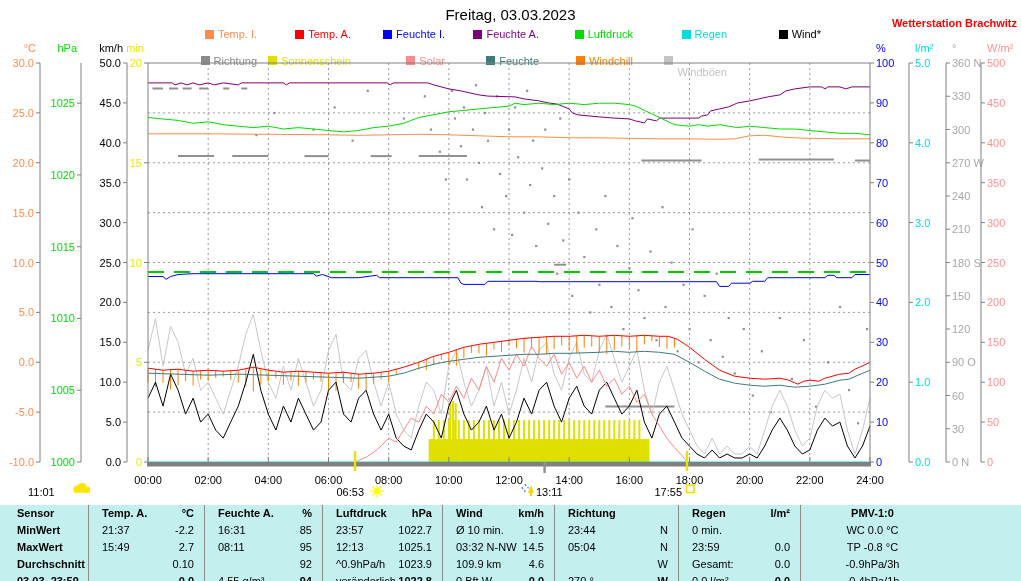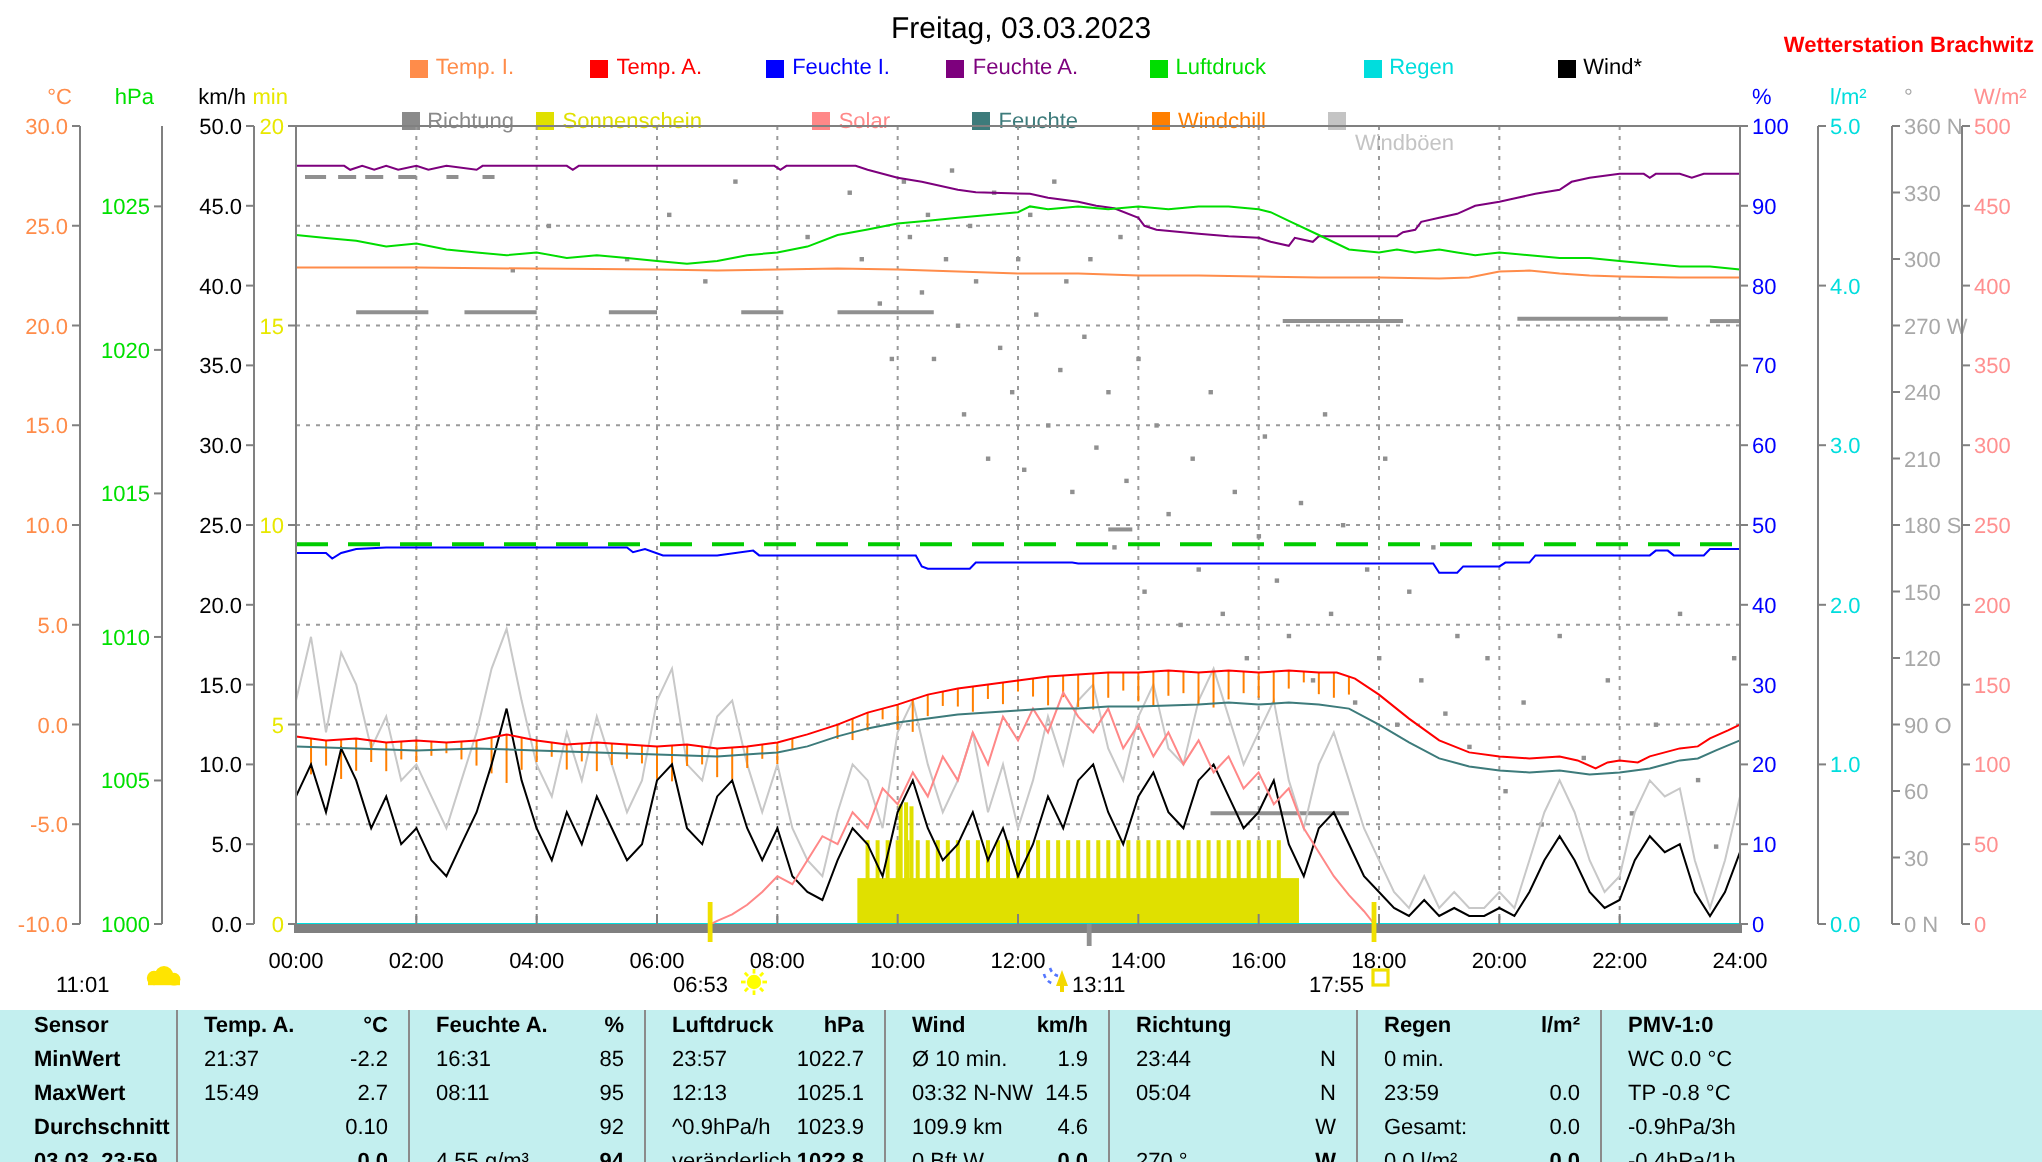--- a/index.html
+++ b/index.html
@@ -14,21 +14,21 @@
   .legend-box{width:9px;height:9px;margin-right:4px;flex:0 0 9px;}
   #chart{position:absolute;top:0;left:0;}
   #chart text{font-family:"Liberation Sans",sans-serif;font-size:11px;}
   #stat-table{position:absolute;top:505px;left:0;width:1021px;height:90px;background:#c3efef;
       display:grid;grid-template-columns:88px 116px 118px 120px 112px 124px 122px 221px;
       grid-auto-rows:17px;font-size:11px;line-height:17px;}
   .cell{display:flex;justify-content:space-between;padding:0 10px 0 13px;white-space:nowrap;overflow:hidden;}
   .cell.divider{border-left:1px solid #8b8b8b;}
   .cell.sensor{padding-left:17px;font-weight:bold;}
   .cell.hdr{font-weight:bold;}
-  .cell.pmv{padding-right:90px;justify-content:flex-start;}
+  .cell.pmv{padding-right:90px;justify-content:center;}
   .vbold{font-weight:bold;}
 </style>
 </head>
 <body>
 
 <div id="title">Freitag, 03.03.2023</div>
 <div id="station" style="color: rgb(255, 0, 0);">Wetterstation Brachwitz</div>
 
 <div id="legend-row1" class="legend-row">
     <div class="legend-item">

